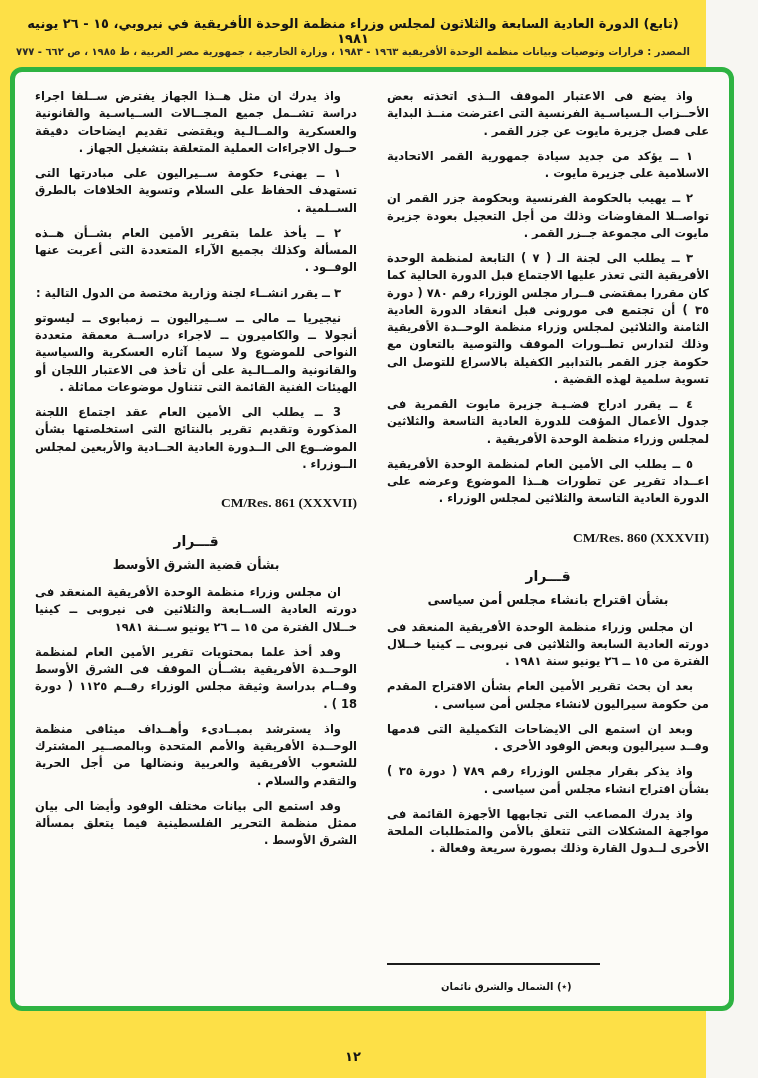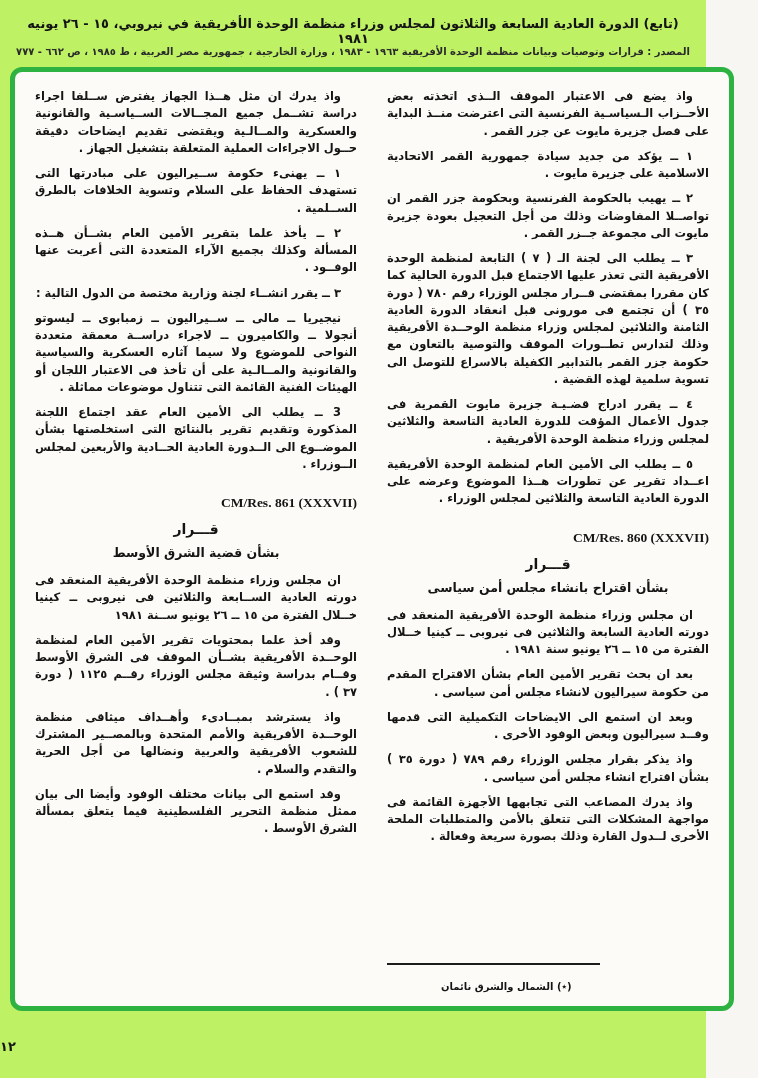--- a/index.html
+++ b/index.html
@@ -6,21 +6,21 @@
   html,body { width:758px; height:1078px; }
   body {
     background:#f7f6f2;
     font-family:"DejaVu Sans", sans-serif;
     color:#141414;
     overflow:hidden;
   }
   .page {
     position:relative;
     width:706px; height:1078px;
-    background:#bef264;
+    background:#fde047;
     padding:16px 10px 0;
   }
   .doc-header { direction:rtl; text-align:center; }
   .header-line1 { font-size:13px; font-weight:bold; letter-spacing:.2px; }
   .header-line2 { font-size:10px; margin-top:0; color:#2a2a2a; font-weight:bold; }
   .green-box {
     margin:10px auto 0;
     width:724px; height:944px;
     border:5px solid #2eb342;
     border-radius:12px;
@@ -55,20 +55,21 @@
     font-family:"Liberation Serif","DejaVu Serif",serif;
     font-weight:bold;
     font-size:13.5px;
     margin:14px 0 10px;
   }
   .res-title {
     text-align:center;
     font-weight:bold;
     font-size:14px;
     margin-bottom:8px;
+    margin-top:12px;
   }
   .res-subtitle {
     text-align:center;
     font-weight:bold;
     font-size:12.5px;
     margin-bottom:12px;
   }
   .footnote {
     margin-top:auto;
     padding-top:6px;
@@ -86,21 +87,22 @@
     font-size:10px;
     font-weight:bold;
     text-align:right;
     direction:rtl;
     padding-right:28px;
     margin-top:16px;
   }
   .page-number {
     position:absolute;
     left:0; right:0;
-    bottom:24px;
+    bottom:14px;
+    text-align:center;
     font-size:13px;
     font-weight:bold;
   }
 </style>
 </head>
 <body>
 
 <div class="page">
 
   <header class="doc-header">
@@ -143,21 +145,21 @@
         <p class="para">٢ ــ يأخذ علما بتقرير الأمين العام بشــأن هــذه المسألة وكذلك بجميع الآراء المتعددة التى أعربت عنها الوفــود .</p>
         <p class="para">٣ ــ يقرر انشــاء لجنة وزارية مختصة من الدول التالية :</p>
         <p class="para">نيجيريا ــ مالى ــ ســيراليون ــ زمبابوى ــ ليسوتو أنجولا ــ والكاميرون ــ لاجراء دراســة معمقة متعددة النواحى للموضوع ولا سيما آثاره العسكرية والسياسية والقانونية والمــالـية على أن تأخذ فى الاعتبار اللجان أو الهيئات الفنية القائمة التى تتناول موضوعات مماثلة .</p>
         <p class="para">3 ــ يطلب الى الأمين العام عقد اجتماع اللجنة المذكورة وتقديم تقرير بالنتائج التى استخلصتها بشأن الموضــوع الى الــدورة العادية الحــادية والأربعين لمجلس الــوزراء .</p>
 
         <div class="res-number">CM/Res. 861 (XXXVII)</div>
         <div class="res-title">قـــرار</div>
         <div class="res-subtitle">بشأن قضية الشرق الأوسط</div>
 
         <p class="para">ان مجلس وزراء منظمة الوحدة الأفريقية المنعقد فى دورته العادية الســابعة والثلاثين فى نيروبى ــ كينيا خــلال الفترة من ١٥ ــ ٢٦ يونيو ســنة ١٩٨١</p>
-        <p class="para">وقد أخذ علما بمحتويات تقرير الأمين العام لمنظمة الوحــدة الأفريقية بشــأن الموقف فى الشرق الأوسط وقــام بدراسة وثيقة مجلس الوزراء رقــم ١١٢٥ ( دورة ٣٧ ) .</p>
+        <p class="para">وقد أخذ علما بمحتويات تقرير الأمين العام لمنظمة الوحــدة الأفريقية بشــأن الموقف فى الشرق الأوسط وقــام بدراسة وثيقة مجلس الوزراء رقــم ١١٢٥ ( دورة 18 ) .</p>
         <p class="para">واذ يسترشد بمبــادىء وأهــداف ميثاقى منظمة الوحــدة الأفريقية والأمم المتحدة وبالمصــير المشترك للشعوب الأفريقية والعربية ونضالها من أجل الحرية والتقدم والسلام .</p>
         <p class="para">وقد استمع الى بيانات مختلف الوفود وأيضا الى بيان ممثل منظمة التحرير الفلسطينية فيما يتعلق بمسألة الشرق الأوسط .</p>
       </div>
 
     </div>
   </div>
 
   <div class="page-number">١٢</div>
 
 </div>

